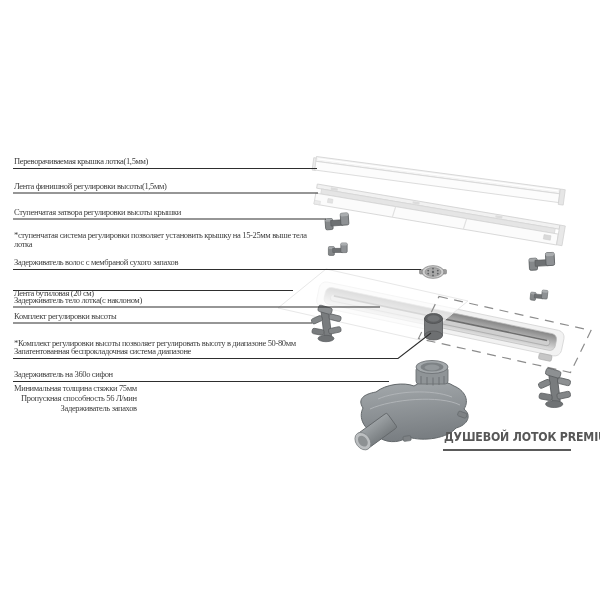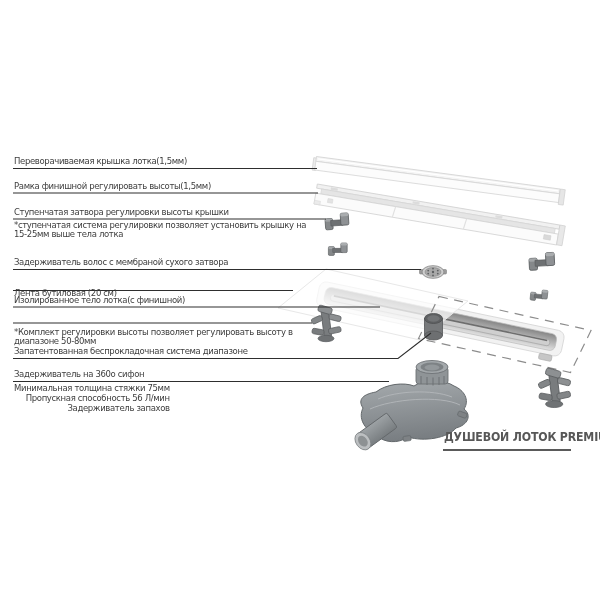--- a/index.html
+++ b/index.html
@@ -1,19 +1,19 @@
 <!DOCTYPE html>
 <html><head>
 <meta charset="utf-8">
 <style>
   html,body{margin:0;padding:0;background:#ffffff;}
   .page{position:relative;width:600px;height:600px;background:#ffffff;overflow:hidden;
         font-family:"DejaVu Sans","Liberation Sans",sans-serif;}
   .diagram-svg{position:absolute;left:0;top:0;width:600px;height:600px;}
-  .label{position:absolute;left:14px;color:#3d3d3d;}
+  .label{position:absolute;left:14px;color:#3d3d3d;font-family:Liberation Serif, serif;}
   .label-title{font-size:8.5px;letter-spacing:-0.35px;white-space:nowrap;line-height:11px;}
   .label-note{font-size:8.5px;letter-spacing:-0.35px;line-height:9.5px;width:300px;margin-top:1.5px;}
   .label-note-line{font-size:8.5px;letter-spacing:-0.35px;line-height:10px;white-space:nowrap;text-align:right;}
   .product-title{position:absolute;left:444px;top:429px;width:180px;
         font-size:12.5px;font-weight:bold;color:#575757;letter-spacing:-0.2px;
         transform:scaleX(0.88);transform-origin:left top;white-space:nowrap;}
   .product-title-underline{position:absolute;left:443px;top:449px;width:128px;height:2px;background:#5a5a5a;}
 </style>
 </head>
 <body>
@@ -181,41 +181,42 @@
       <path d="M13,358.5 H398 L431,333"></path>
       <path d="M13,381.5 H389"></path>
     </g>
   </svg>
 
   <div class="label" style="top:156px">
     <div class="label-title">Переворачиваемая крышка лотка(1,5мм)</div>
   </div>
 
   <div class="label" style="top:180.5px">
-    <div class="label-title">Рамка финишной регулировать высоты(1,5мм)</div>
+    <div class="label-title">Лента финишной регулировки высоты(1,5мм)</div>
   </div>
 
   <div class="label" style="top:206.5px">
     <div class="label-title">Ступенчатая затвора регулировки высоты крышки</div>
-    <div class="label-note" style="margin-top:3px">*ступенчатая система регулировки позволяет установить крышку на 15-25мм выше тела лотка</div>
+    <div class="label-note" style="margin-top:13px">*ступенчатая система регулировки позволяет установить крышку на 15-25мм выше тела лотка</div>
   </div>
 
   <div class="label" style="top:257px">
-    <div class="label-title">Задерживатель волос с мембраной сухого затвора</div>
+    <div class="label-title">Задерживатель волос с мембраной сухого запахов</div>
   </div>
 
   <div class="label" style="top:288px">
     <div class="label-title">Лента бутиловая (20 см)</div>
   </div>
 
   <div class="label" style="top:294.5px">
-    <div class="label-title">Изолированное тело лотка(с финишной)</div>
+    <div class="label-title">Задерживатель тело лотка(с наклоном)</div>
   </div>
 
   <div class="label" style="top:310.5px">
+    <div class="label-title">Комплект регулировки высоты</div>
     <div class="label-note" style="margin-top:17px">*Комплект регулировки высоты позволяет регулировать высоту в диапазоне 50-80мм</div>
   </div>
 
   <div class="label" style="top:346px">
     <div class="label-title">Запатентованная беспрокладочная система диапазоне</div>
   </div>
 
   <div class="label" style="top:369px">
     <div class="label-title">Задерживатель на 360о сифон</div>
     <div style="margin-top:3px">

